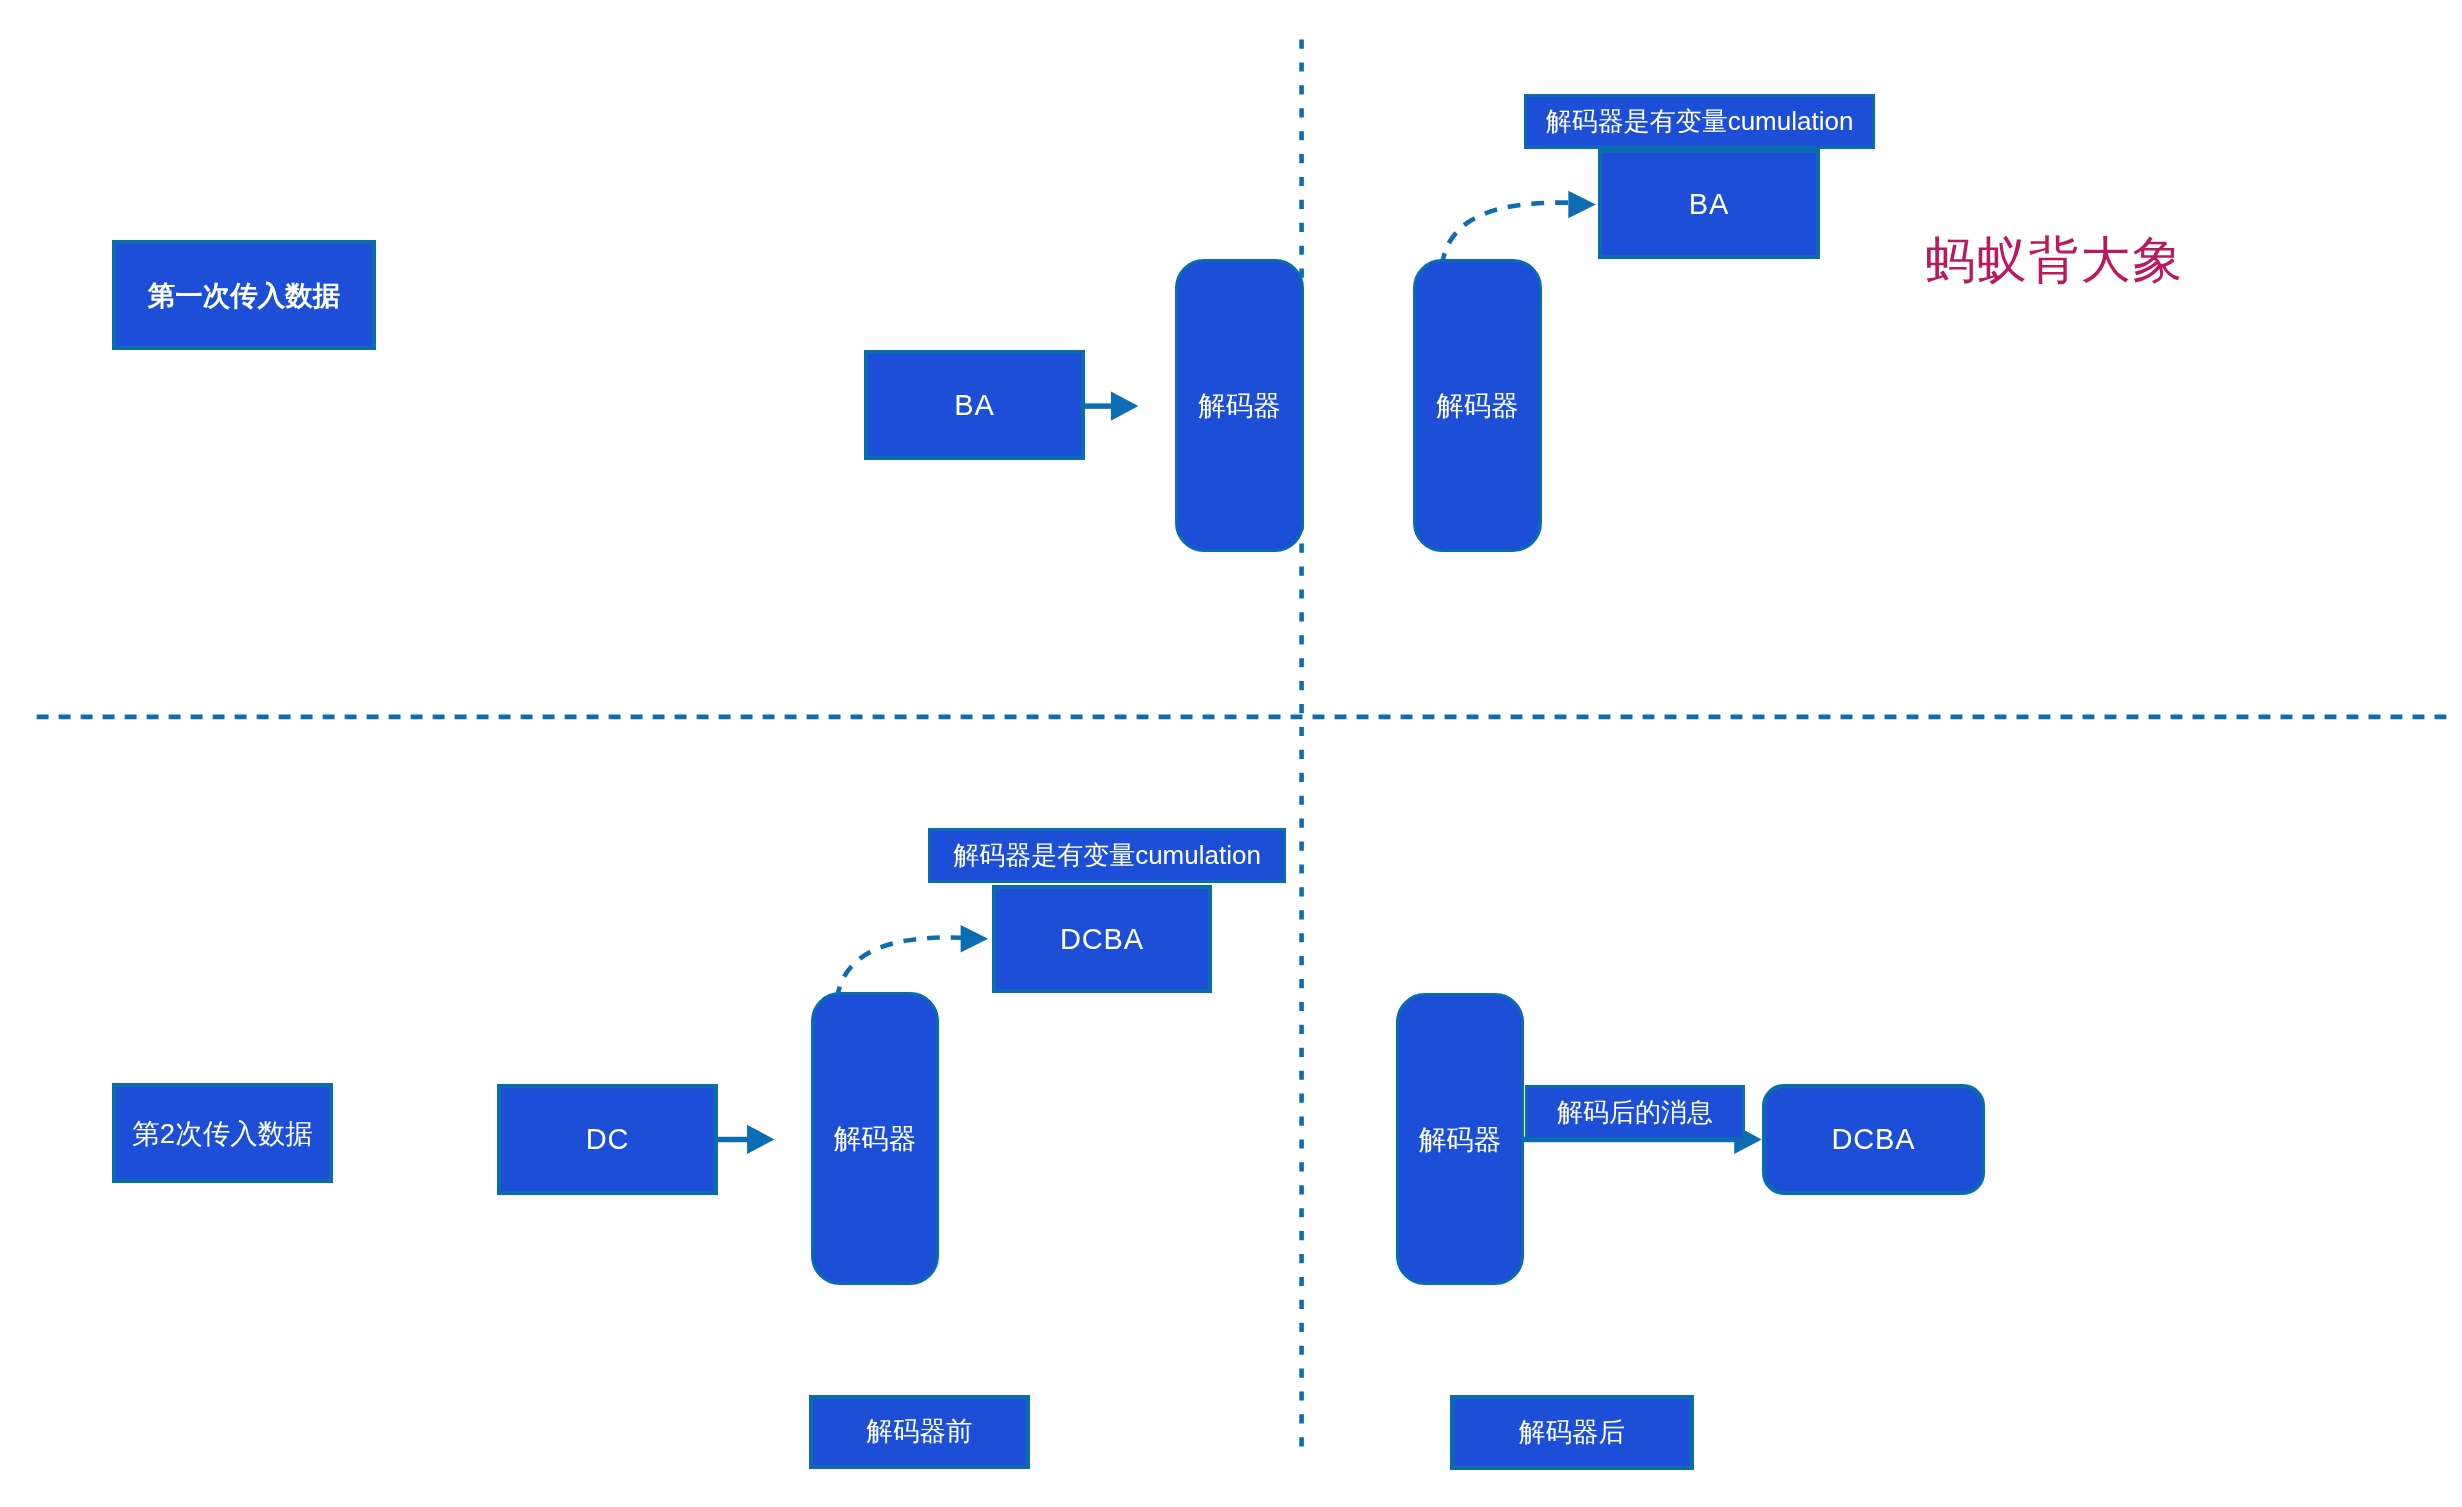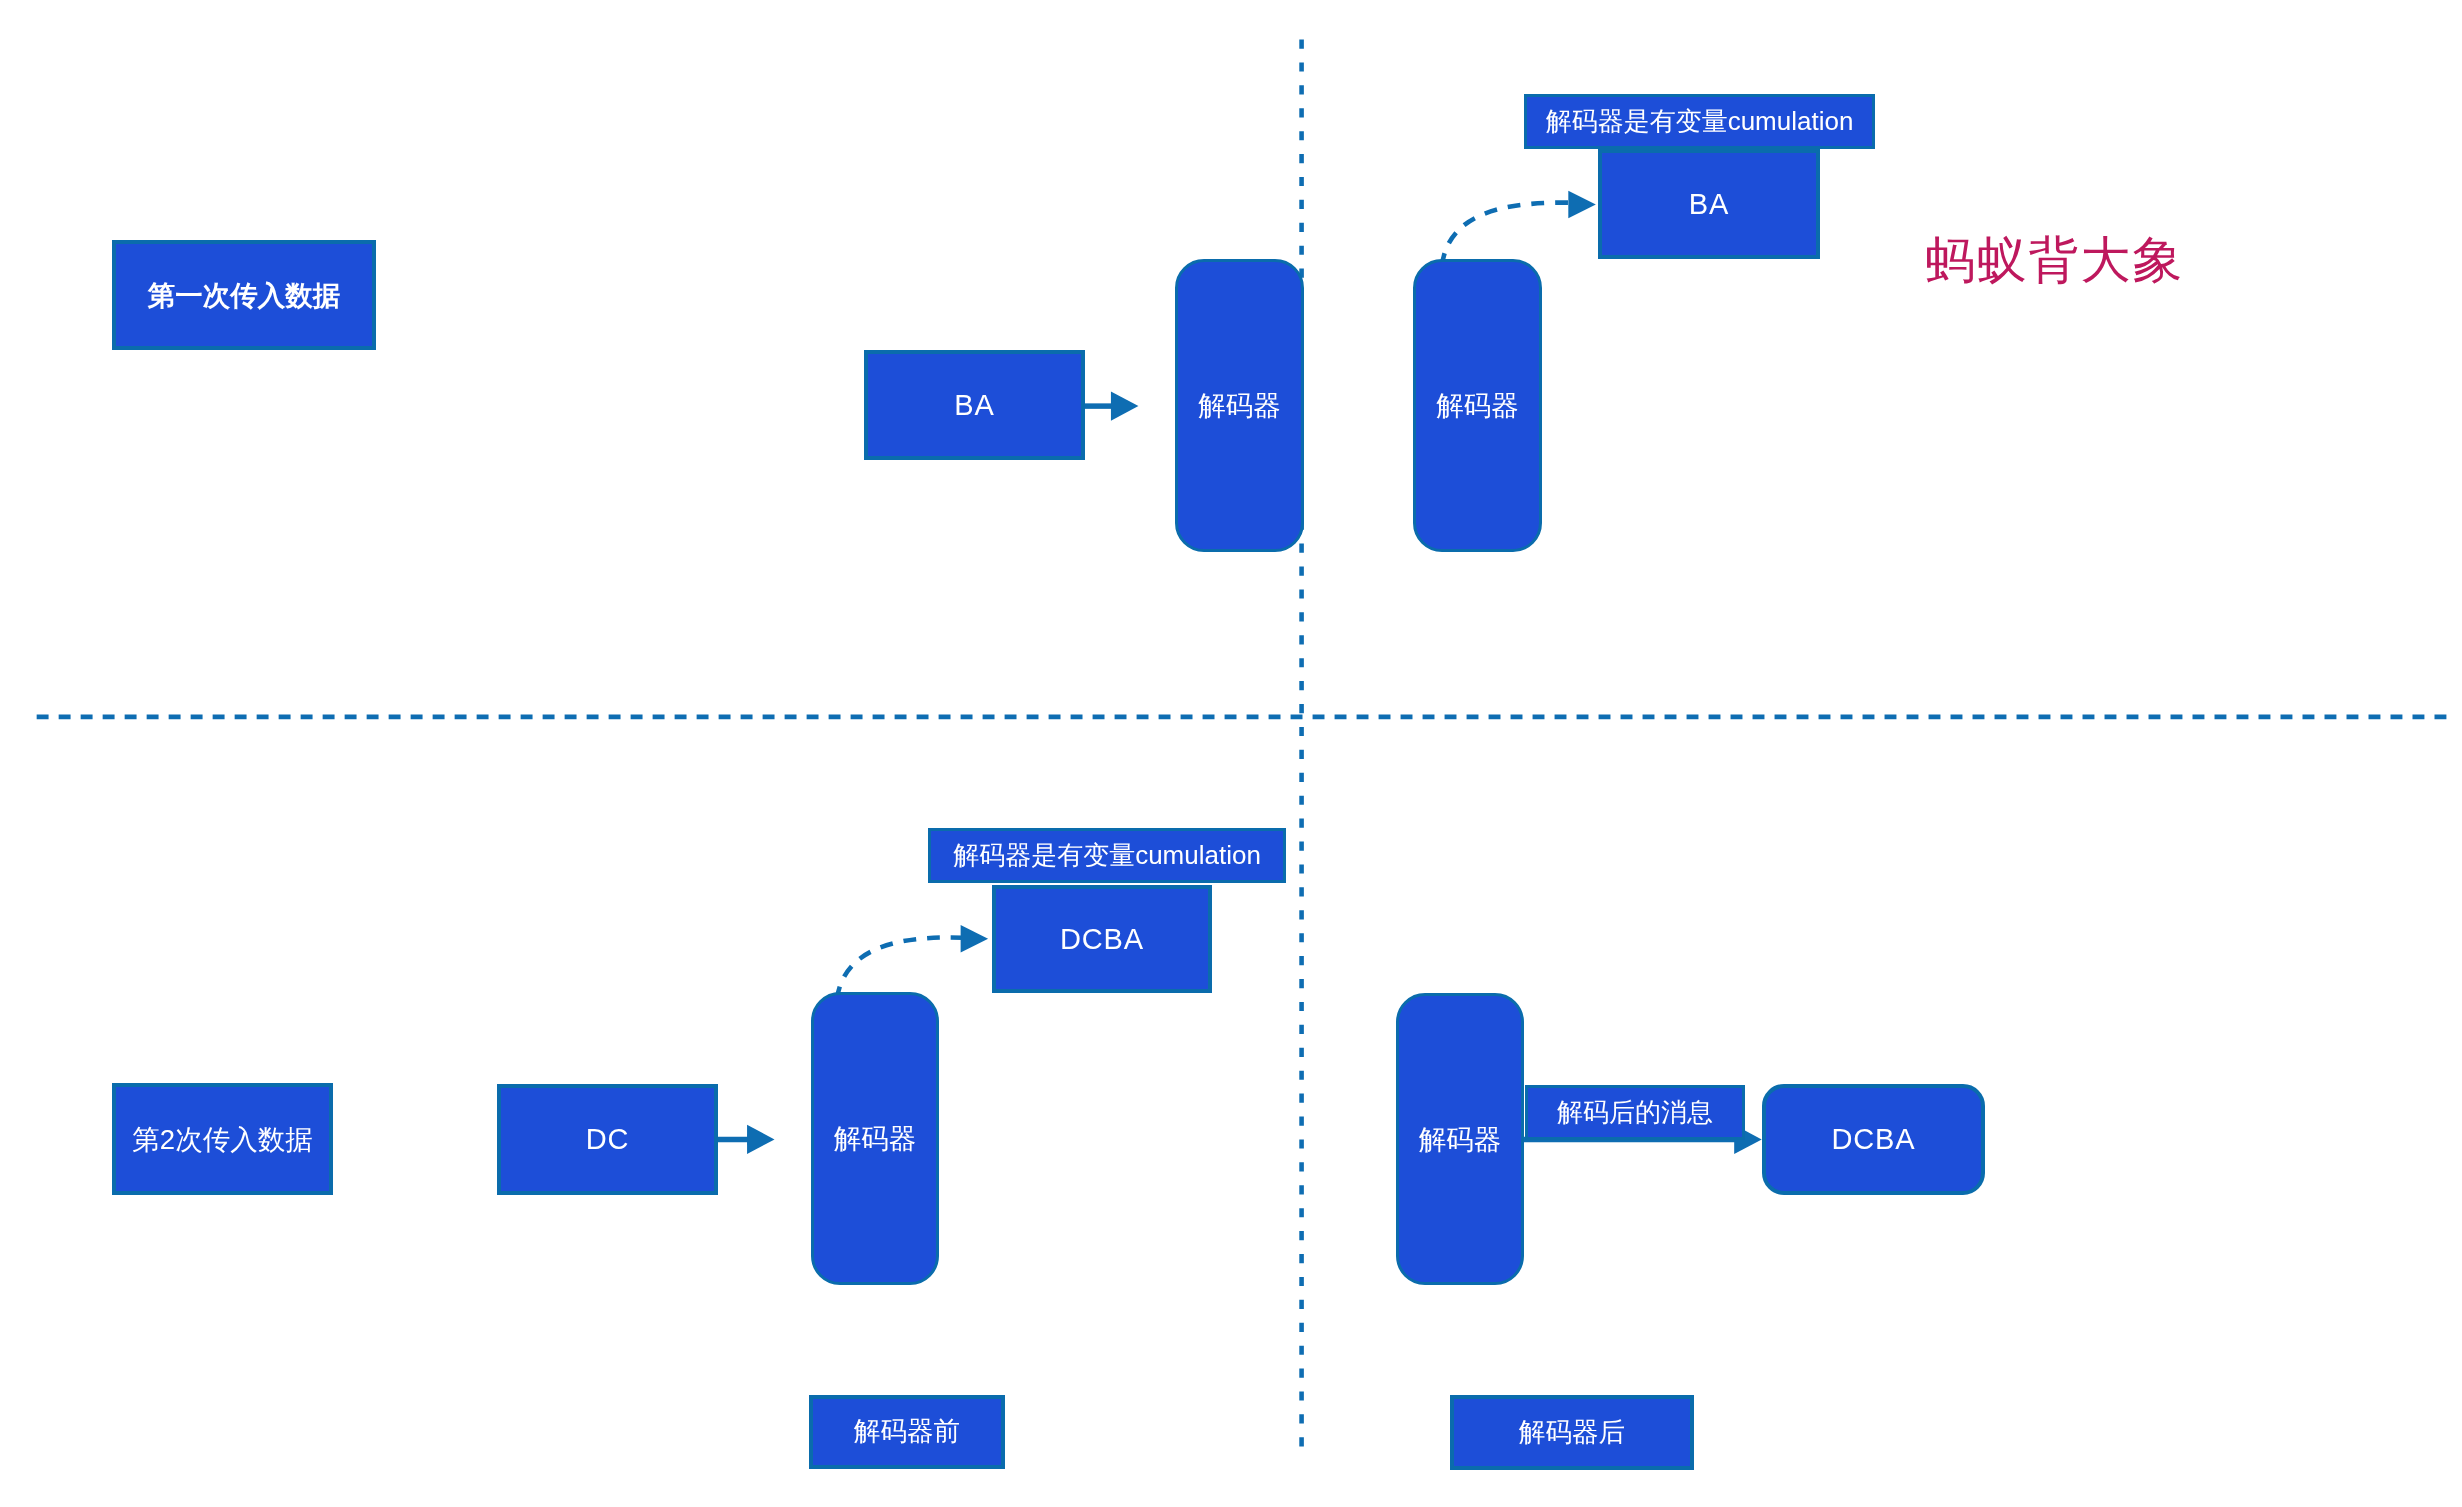--- a/index.html
+++ b/index.html
@@ -57,26 +57,26 @@
   }
   
   #tl-input    { left: 112px;  top: 240px;  width: 264px; height: 110px; font-weight: bold; }
   #tl-ba       { left: 864px;  top: 350px;  width: 221px; height: 110px; }
   #tl-decoder  { left: 1139px; top: 259px;  width: 129px; height: 293px; }
 
   #tr-decoder  { left: 1377px; top: 259px;  width: 129px; height: 293px; }
   #tr-annotation{ left: 1524px; top: 94px; width: 351px; height: 55px; }
   #tr-ba       { left: 1598px; top: 149px;  width: 222px; height: 110px; }
 
-  #bl-input    { left: 112px;  top: 1083px; width: 221px; height: 112px; }
+  #bl-input    { left: 112px;  top: 1083px; width: 221px; height: 100px; }
   #bl-dc       { left: 497px;  top: 1084px; width: 221px; height: 111px; }
   #bl-decoder  { left: 775px;  top: 992px; width: 128px; height: 293px; }
   #bl-annotation{ left: 928px; top: 828px; width: 358px; height: 55px; }
   #bl-dcba     { left: 992px; top: 885px;  width: 220px; height: 108px; }
-  #bl-caption  { left: 809px;  top: 1395px; width: 196px; height: 74px; }
+  #bl-caption  { left: 809px;  top: 1395px; width: 221px; height: 74px; }
 
   #br-decoder  { left: 1360px; top: 993px; width: 128px; height: 292px; }
   #br-edge-label{ left: 1525px; top: 1085px; width: 220px; height: 55px; }
   #br-dcba     { left: 1762px; top: 1084px; width: 223px; height: 111px; }
   #br-caption  { left: 1450px; top: 1395px; width: 244px; height: 75px; }
 
   #watermark {
     position: absolute;
     left: 1925px;
     top: 227px;

